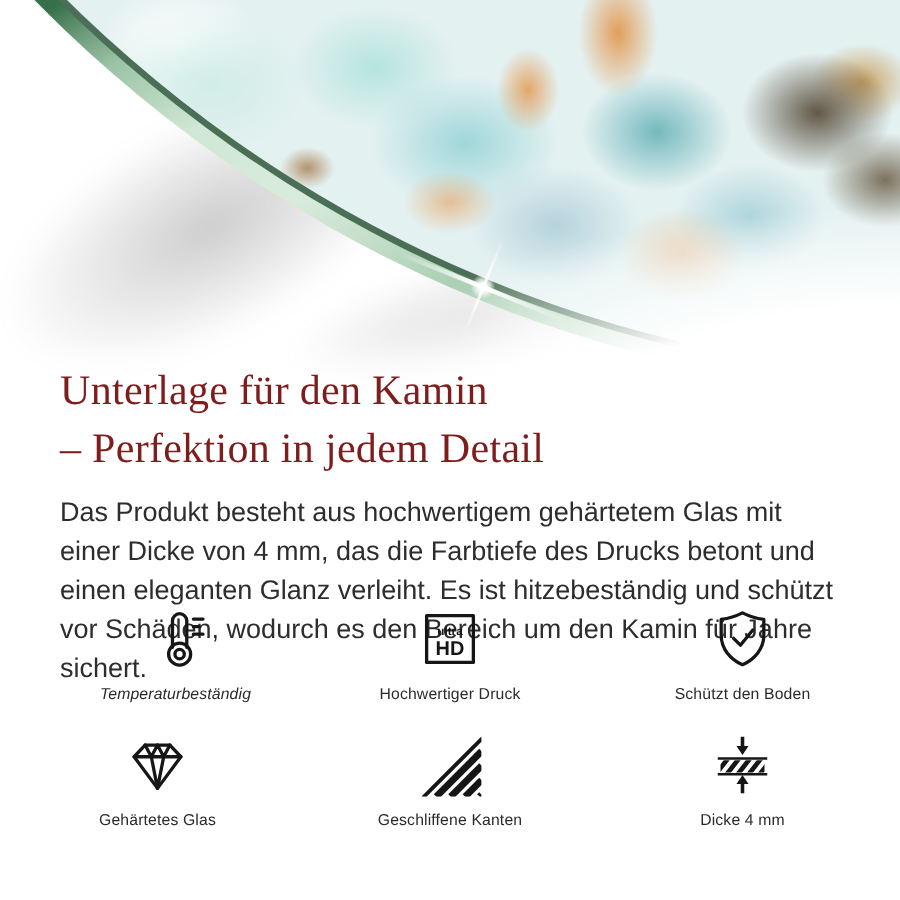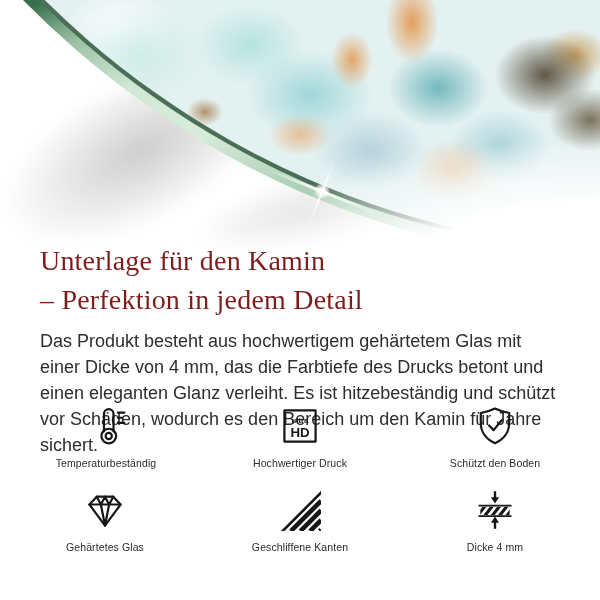--- a/index.html
+++ b/index.html
@@ -66,21 +66,21 @@
     font-family:"Liberation Serif","DejaVu Serif",serif;
     font-size:28px;line-height:39px;color:#7f1d1d;font-weight:400;letter-spacing:.2px;}
   .heading span{display:block;}
   .desc{position:absolute;left:40px;top:310px;width:516px;
     font-size:18px;line-height:26px;color:#2d2d2d;}
 
   
   .feature{position:absolute;width:200px;display:flex;flex-direction:column;align-items:center;}
   .feature .ic{width:44px;height:44px;}
   .feature .label{margin-top:9px;font-size:10.5px;color:#2b2b2b;letter-spacing:.1px;white-space:nowrap;}
-  .f1{left:6px;  top:404px;}
+  .f1{left:17px;  top:404px;font-style:italic;}
   .f2{left:200px;top:404px;}
   .f3{left:395px;top:404px;justify-content:space-between;}
   .f4{left:5px;  top:488px;justify-content:space-between;}
   .f5{left:200px;top:488px;}
   .f6{left:395px;top:488px;}
   .ic svg{width:100%;height:100%;display:block;}
   .stk{stroke:#161616;fill:none;stroke-width:2.4;stroke-linecap:round;stroke-linejoin:round;}
   .fil{fill:#161616;stroke:none;}
   .badge-txt{fill:#161616;font-family:"Liberation Sans",sans-serif;font-weight:bold;}
 </style>

